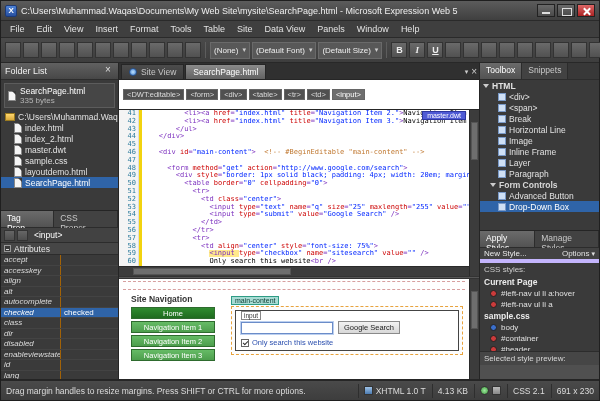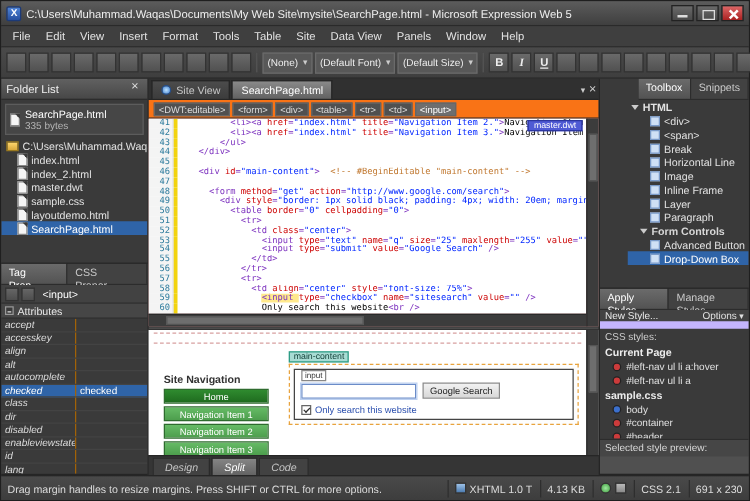--- a/index.html
+++ b/index.html
@@ -71,21 +71,21 @@
   .attr-row.sel{background:#2f64a8;color:#fff;}
 
   
   .doc-tabs{height:17px;background:#303030;display:flex;align-items:flex-end;padding:0 2px;gap:1px;border-bottom:1px solid #262626;flex:none;}
   .dtab{height:15px;padding:1px 7px;font-size:8.5px;color:#c7c7c7;background:linear-gradient(#4c4c4c,#3c3c3c);border:1px solid #262626;border-bottom:none;display:flex;align-items:center;gap:4px;}
   .dtab.active{background:linear-gradient(#8a8a8a,#626262);color:#fff;}
   .dtab .globe{width:8px;height:8px;border-radius:50%;background:radial-gradient(#bfe3ff,#3f7fd0);border:1px solid #26508c;}
   .dtabs-right{margin-left:auto;display:flex;gap:3px;align-items:center;padding-bottom:3px;}
   .dd-arrow{font-size:7px;color:#ccc;} .tab-close{font-size:10px;color:#ccc;line-height:8px;}
 
-  .crumbbar{height:15px;background:#f97316;display:flex;align-items:center;gap:2px;padding:0 4px;border-bottom:1px solid #262626;flex:none;}
+  .crumbbar{height:30px;background:#ffffff;display:flex;align-items:center;gap:2px;padding:0 4px;border-bottom:1px solid #262626;flex:none;}
   .crumb{font-size:7.5px;color:#ddd;background:#505050;border:1px solid #666;padding:0 3px;height:11px;display:flex;align-items:center;white-space:nowrap;}
   .crumb.current{background:#6e6e6e;color:#fff;}
 
   
   .code-wrap{height:166px;display:flex;position:relative;flex:none;background:#fca5a5;}
   .code-main{flex:1;display:flex;flex-direction:column;min-width:0;}
   .code-lines{height:156px;overflow:hidden;background:#fff;}
   .code-line{display:flex;height:7.8px;line-height:7.8px;font-family:"DejaVu Sans Mono",monospace;font-size:7px;white-space:pre;}
   .gutter{width:20px;flex:none;text-align:right;padding-right:2px;color:#2b7a9c;background:#f4f4f4;border-right:1px solid #ddd;}
   .chmark{width:3px;flex:none;background:transparent;}
@@ -98,21 +98,21 @@
   .hscroll .thumb{position:absolute;left:14px;top:1px;width:45%;height:7px;background:#6e6e6e;border:1px solid #555;}
   .vscroll{width:10px;background:#3c3c3c;border-left:1px solid #2a2a2a;position:relative;}
   .vscroll .thumb{position:absolute;left:1px;top:12px;width:7px;height:38px;background:#6e6e6e;border:1px solid #555;}
   .splitter{height:3px;background:#555;border-top:1px solid #333;border-bottom:1px solid #333;flex:none;}
 
   
   .design-wrap{height:100px;display:flex;flex:none;background:#fff;}
   .design-surface{flex:1;min-width:0;overflow:hidden;position:relative;background:#fff;}
   .margin-strip{height:9px;border-bottom:1px dashed #d7a0a0;margin:2px 4px 4px 4px;border-top:1px dashed #d7a0a0;}
   .design-body{display:flex;padding-left:12px;gap:16px;}
-  .d-nav{width:84px;margin-top:19px;}
+  .d-nav{width:84px;}
   .d-nav-title{font-size:8.5px;font-weight:bold;color:#333;margin-bottom:3px;}
   .d-navbtn{height:12px;margin-bottom:2px;background:linear-gradient(#66bb66,#4d9e4d);border:1px solid #2e6b2e;color:#fff;font-size:7.5px;display:flex;align-items:center;justify-content:center;}
   .d-navbtn.primary{background:linear-gradient(#2f8b2f,#1f6b1f);}
   .d-main{position:relative;}
   .region-tab{display:inline-block;font-size:7px;padding:0 3px;background:#a8dcd4;border:1px solid #2e9c85;color:#0d3c34;margin-bottom:1px;}
   .region-box{border:1px dashed #e8a33d;padding:3px;width:232px;background:#fdfdfd;}
   .inner-box{border:1px solid #444;background:#fff;padding:4px 5px 3px 5px;}
   .d-row1{display:flex;align-items:center;gap:5px;position:relative;padding-top:6px;}
   .input-tag{position:absolute;top:-4px;left:0;font-size:6.5px;background:#fff;border:1px solid #888;padding:0 2px;color:#333;}
   .d-input{width:92px;height:12px;background:#fff;border:1px solid #6b8cc8;outline:1px solid #bcd0f0;}
@@ -128,21 +128,21 @@
   
   .tbx-row{display:flex;align-items:center;gap:3px;height:11px;padding:0 3px;font-size:8.5px;color:#e2e2e2;white-space:nowrap;overflow:hidden;}
   .tbx-row.section{font-weight:bold;}
   .tbx-row.group{padding-left:10px;font-weight:bold;color:#d7d7d7;}
   .tbx-row.item{padding-left:18px;}
   .tbx-row.item.sel{background:#2f64a8;color:#fff;}
   .arrow-down{width:0;height:0;border-left:3px solid transparent;border-right:3px solid transparent;border-top:4px solid #ccc;flex:none;}
   .tbx-ico{width:8px;height:8px;border:1px solid #7a9ac8;background:#cfe0f5;flex:none;}
 
   
-  .st-toolbar{height:15px;display:flex;align-items:center;padding:0 4px;gap:4px;background:#424242;border-bottom:6px solid #c4b5fd;font-size:8px;color:#e0e0e0;flex:none;}
+  .st-toolbar{height:15px;display:flex;align-items:center;padding:0 4px;gap:4px;background:#424242;border-bottom:4px solid #c4b5fd;font-size:8px;color:#e0e0e0;flex:none;}
   .st-toolbar .newstyle{color:#eaeaea;}
   .st-toolbar .opts{margin-left:auto;display:flex;align-items:center;gap:2px;}
   .st-toolbar .opts::after{content:"▾";font-size:7px;}
   .st-label{font-size:8px;color:#cfcfcf;padding:2px 4px;}
   .st-group{font-size:8.5px;font-weight:bold;color:#ececec;padding:1px 4px;}
   .st-item{display:flex;align-items:center;gap:4px;padding:1px 4px 1px 10px;font-size:8px;color:#e0e0e0;white-space:nowrap;overflow:hidden;}
   .st-dot{width:7px;height:7px;border-radius:50%;border:1px solid #222;flex:none;}
   .st-preview-label{border-top:1px solid #2c2c2c;background:#464646;font-size:8px;color:#d8d8d8;padding:2px 4px;margin-top:auto;}
   .st-preview{height:14px;background:#505050;}
 
@@ -444,21 +444,21 @@
 
       <div class="view-tabs" id="view-tabs" data-name="view-mode-tabs">
           <span class="vtab" data-name="view-tab-design">Design</span>
           <span class="vtab active" data-name="view-tab-split">Split</span>
           <span class="vtab" data-name="view-tab-code">Code</span>
         </div>
     </div>
 
     <div class="col-right" data-name="right-column">
 
-      <div class="panel" style="height:168px;align-items:flex-end;" data-name="toolbox-panel">
+      <div class="panel" style="height:168px;" data-name="toolbox-panel">
         <div class="ptabs" id="toolbox-tabs" data-name="toolbox-tabs">
             <span class="ptab active" data-name="tab-toolbox">Toolbox</span>
             <span class="ptab" data-name="tab-snippets">Snippets</span>
           </div>
         <div class="pbody" id="toolbox-body" data-name="toolbox-body">
             <div class="tbx-row section" data-name="toolbox-section-html">
               <span class="arrow-down" data-name="chevron-down-icon"></span>
               <span data-name="toolbox-section-label">HTML</span>
             </div>
             <div class="tbx-row item" data-name="toolbox-item--div-">

